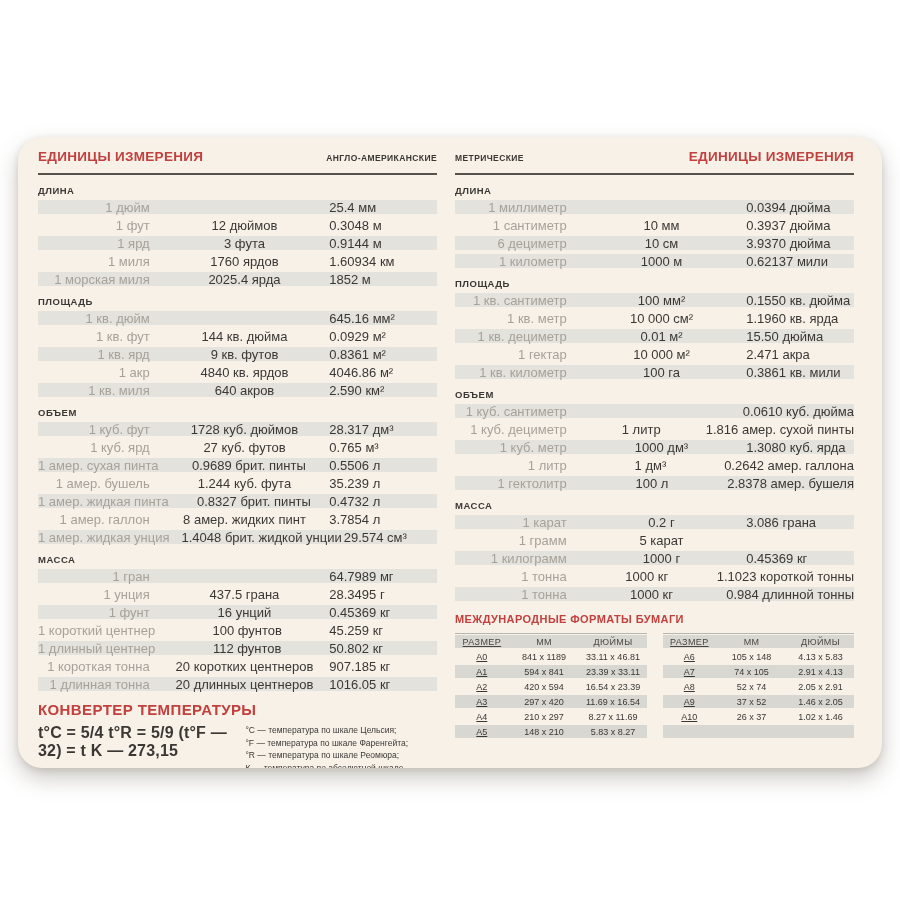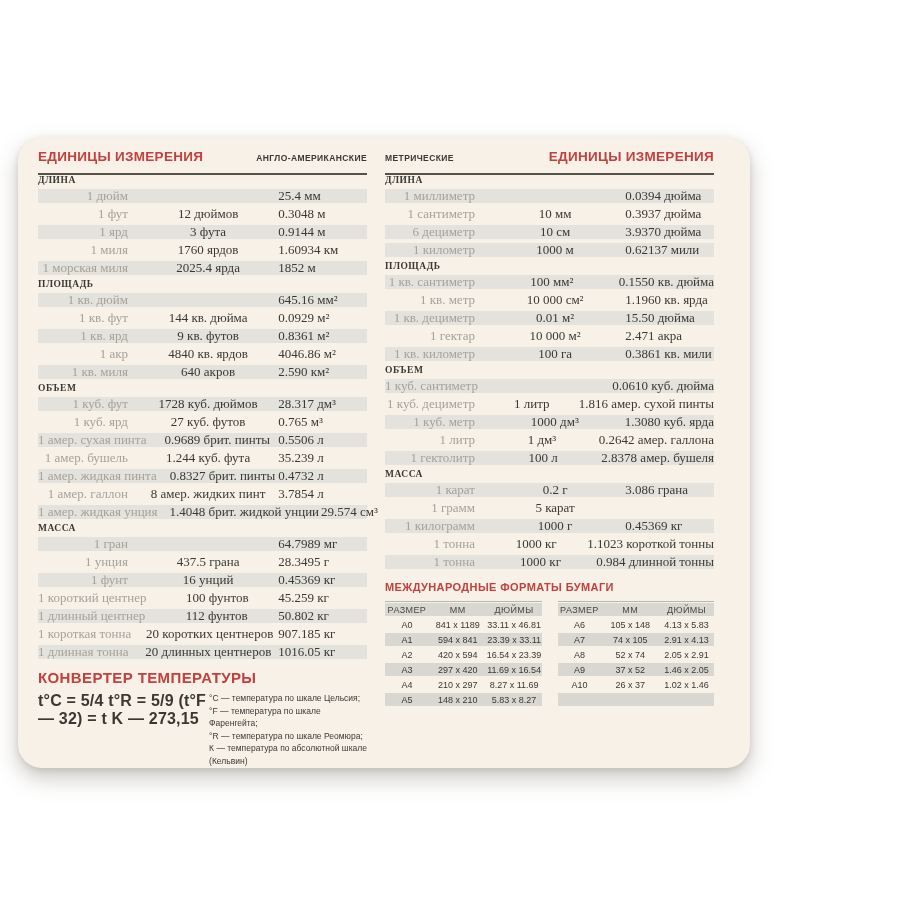--- a/index.html
+++ b/index.html
@@ -3,52 +3,52 @@
 <meta charset="utf-8">
 <style>
   html,body{margin:0;padding:0;}
   body{
     width:900px;height:900px;background:#ffffff;
     font-family:"Liberation Sans", sans-serif;
     position:relative;overflow:hidden;
     -webkit-font-smoothing:antialiased;
   }
   .card{
-    position:absolute;left:18px;top:137px;width:732px;height:631px;
+    position:absolute;left:18px;top:137px;width:864px;height:631px;
     background:#f7f1e8;border-radius:24px;
     box-shadow:0 10px 22px rgba(110,100,85,0.35), 0 2px 6px rgba(110,100,85,0.18);
-    box-sizing:border-box;padding:12px 36px 0 20px;overflow:hidden;
+    box-sizing:border-box;padding:12px 28px 0 20px;overflow:hidden;
   }
   .cols{display:flex;gap:18px;height:100%;}
   .half{flex:1;min-width:0;}
   .half-header{display:flex;justify-content:space-between;align-items:baseline;height:18px;}
   .half-title{color:#c2403e;font-weight:bold;font-size:13.5px;letter-spacing:0.3px;}
   .half-sub{color:#3b3834;font-weight:bold;font-size:8.5px;letter-spacing:0.4px;}
   .rule{height:2px;background:#55514b;margin-top:6px;}
-  .usection{font-family:Liberation Serif, serif;}
+  .usection{margin-top:10px;}
   .usection-title{font-size:9.5px;font-weight:bold;color:#3b3834;letter-spacing:0.5px;margin-bottom:4px;}
   .urow{display:flex;align-items:center;height:14px;margin-bottom:4px;font-size:13px;}
   .urow.g{background:#e4e2dd;}
   .c1{flex:0 0 31%;text-align:right;color:#a6a29a;padding-right:12px;box-sizing:border-box;white-space:nowrap;}
   .c2{flex:1;text-align:center;color:#3b3834;white-space:nowrap;}
   .c3{flex:0 0 27%;text-align:left;color:#3b3834;padding-left:2px;white-space:nowrap;}
   .temp{margin-top:10px;}
   .temp-title{color:#c2403e;font-weight:bold;font-size:15px;letter-spacing:0.4px;}
   .temp-body{display:flex;margin-top:6px;}
   .temp-formula{flex:0 0 52%;font-weight:bold;font-size:16px;color:#3b3834;letter-spacing:0.2px;}
   .temp-notes{flex:1;font-size:8.5px;color:#3b3834;line-height:12.5px;}
   .paper{margin-top:12px;}
   .paper-title{color:#c2403e;font-weight:bold;font-size:11px;letter-spacing:0.4px;}
   .paper-tables{display:flex;gap:16px;margin-top:8px;}
   .ptable{flex:1;border-top:1px solid #b8b6b1;padding-top:1px;}
   .prow{display:flex;align-items:center;height:13px;margin-bottom:2px;font-size:9px;color:#3b3834;}
   .prow.g{background:#d9d7d2;}
   .prow.phead{background:#d9d7d2;color:#4a4742;letter-spacing:0.4px;}
   .pc{white-space:nowrap;text-align:center;}
-  .pc:nth-child(1){flex:0 0 28%;}
+  .pc:nth-child(1){flex:0 0 28%;text-decoration:underline;}
   .pc:nth-child(2){flex:0 0 37%;}
   .pc:nth-child(3){flex:0 0 35%;}
 </style>
 </head>
 <body>
 
 <div class="card">
   <div class="cols">
 
     <div class="half">

